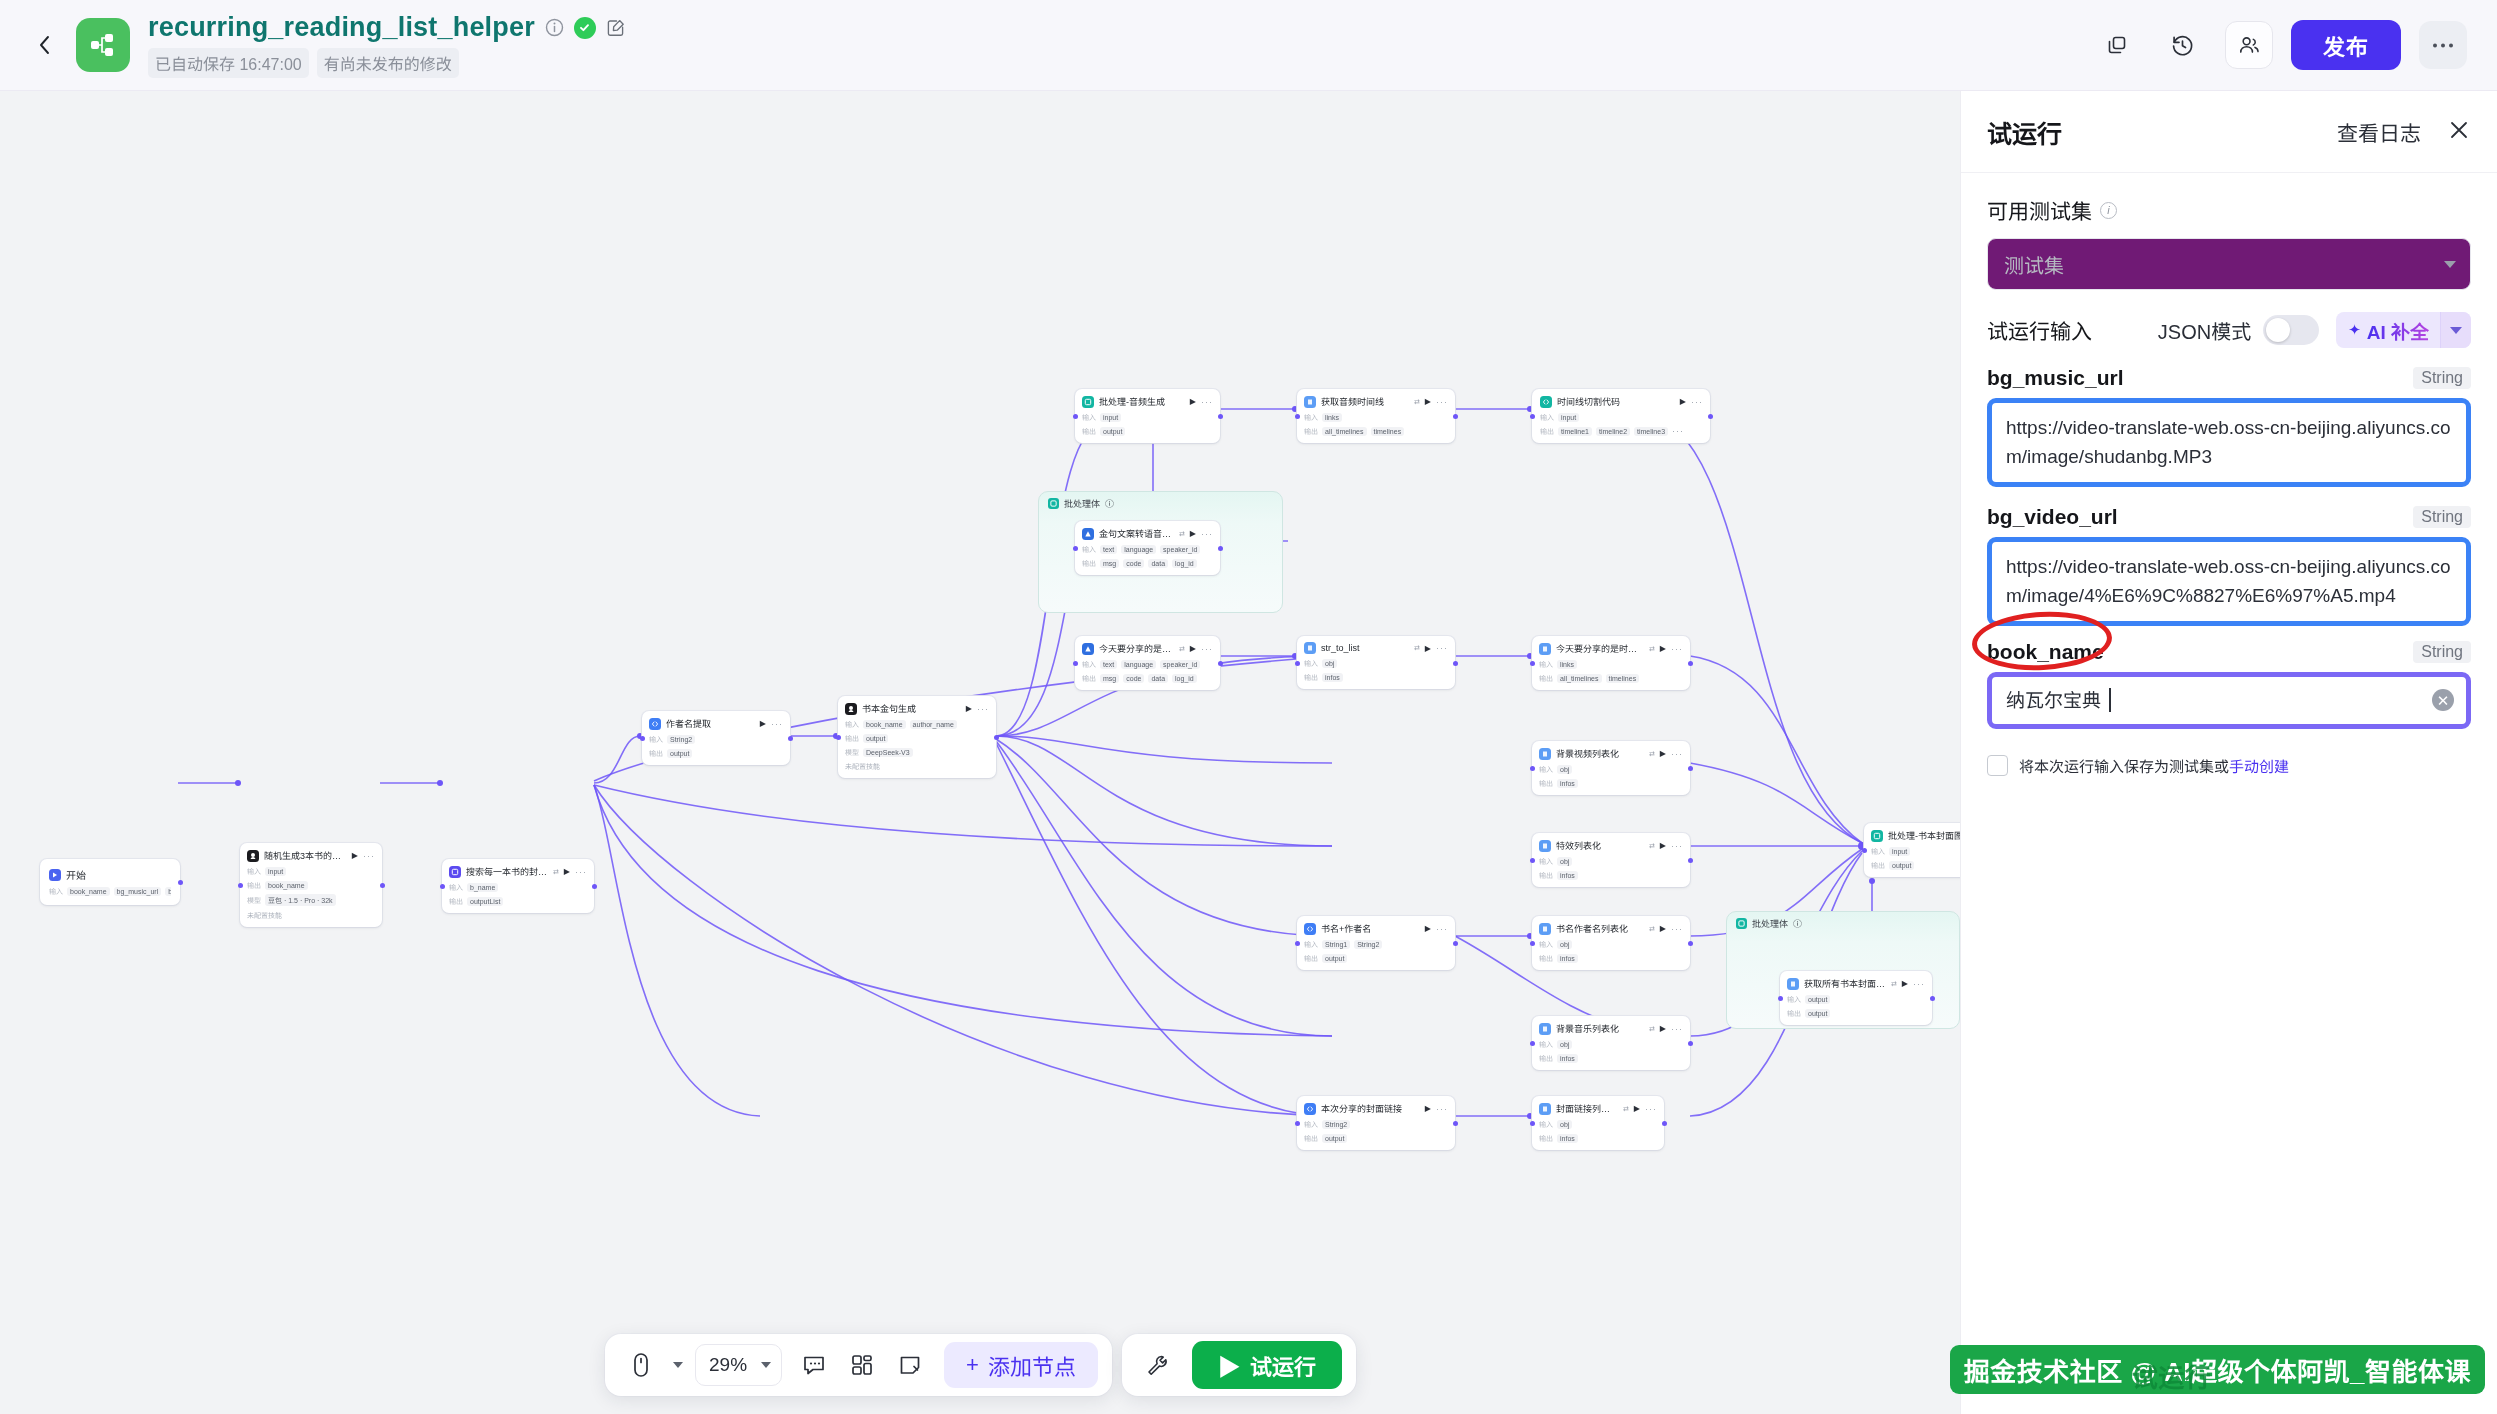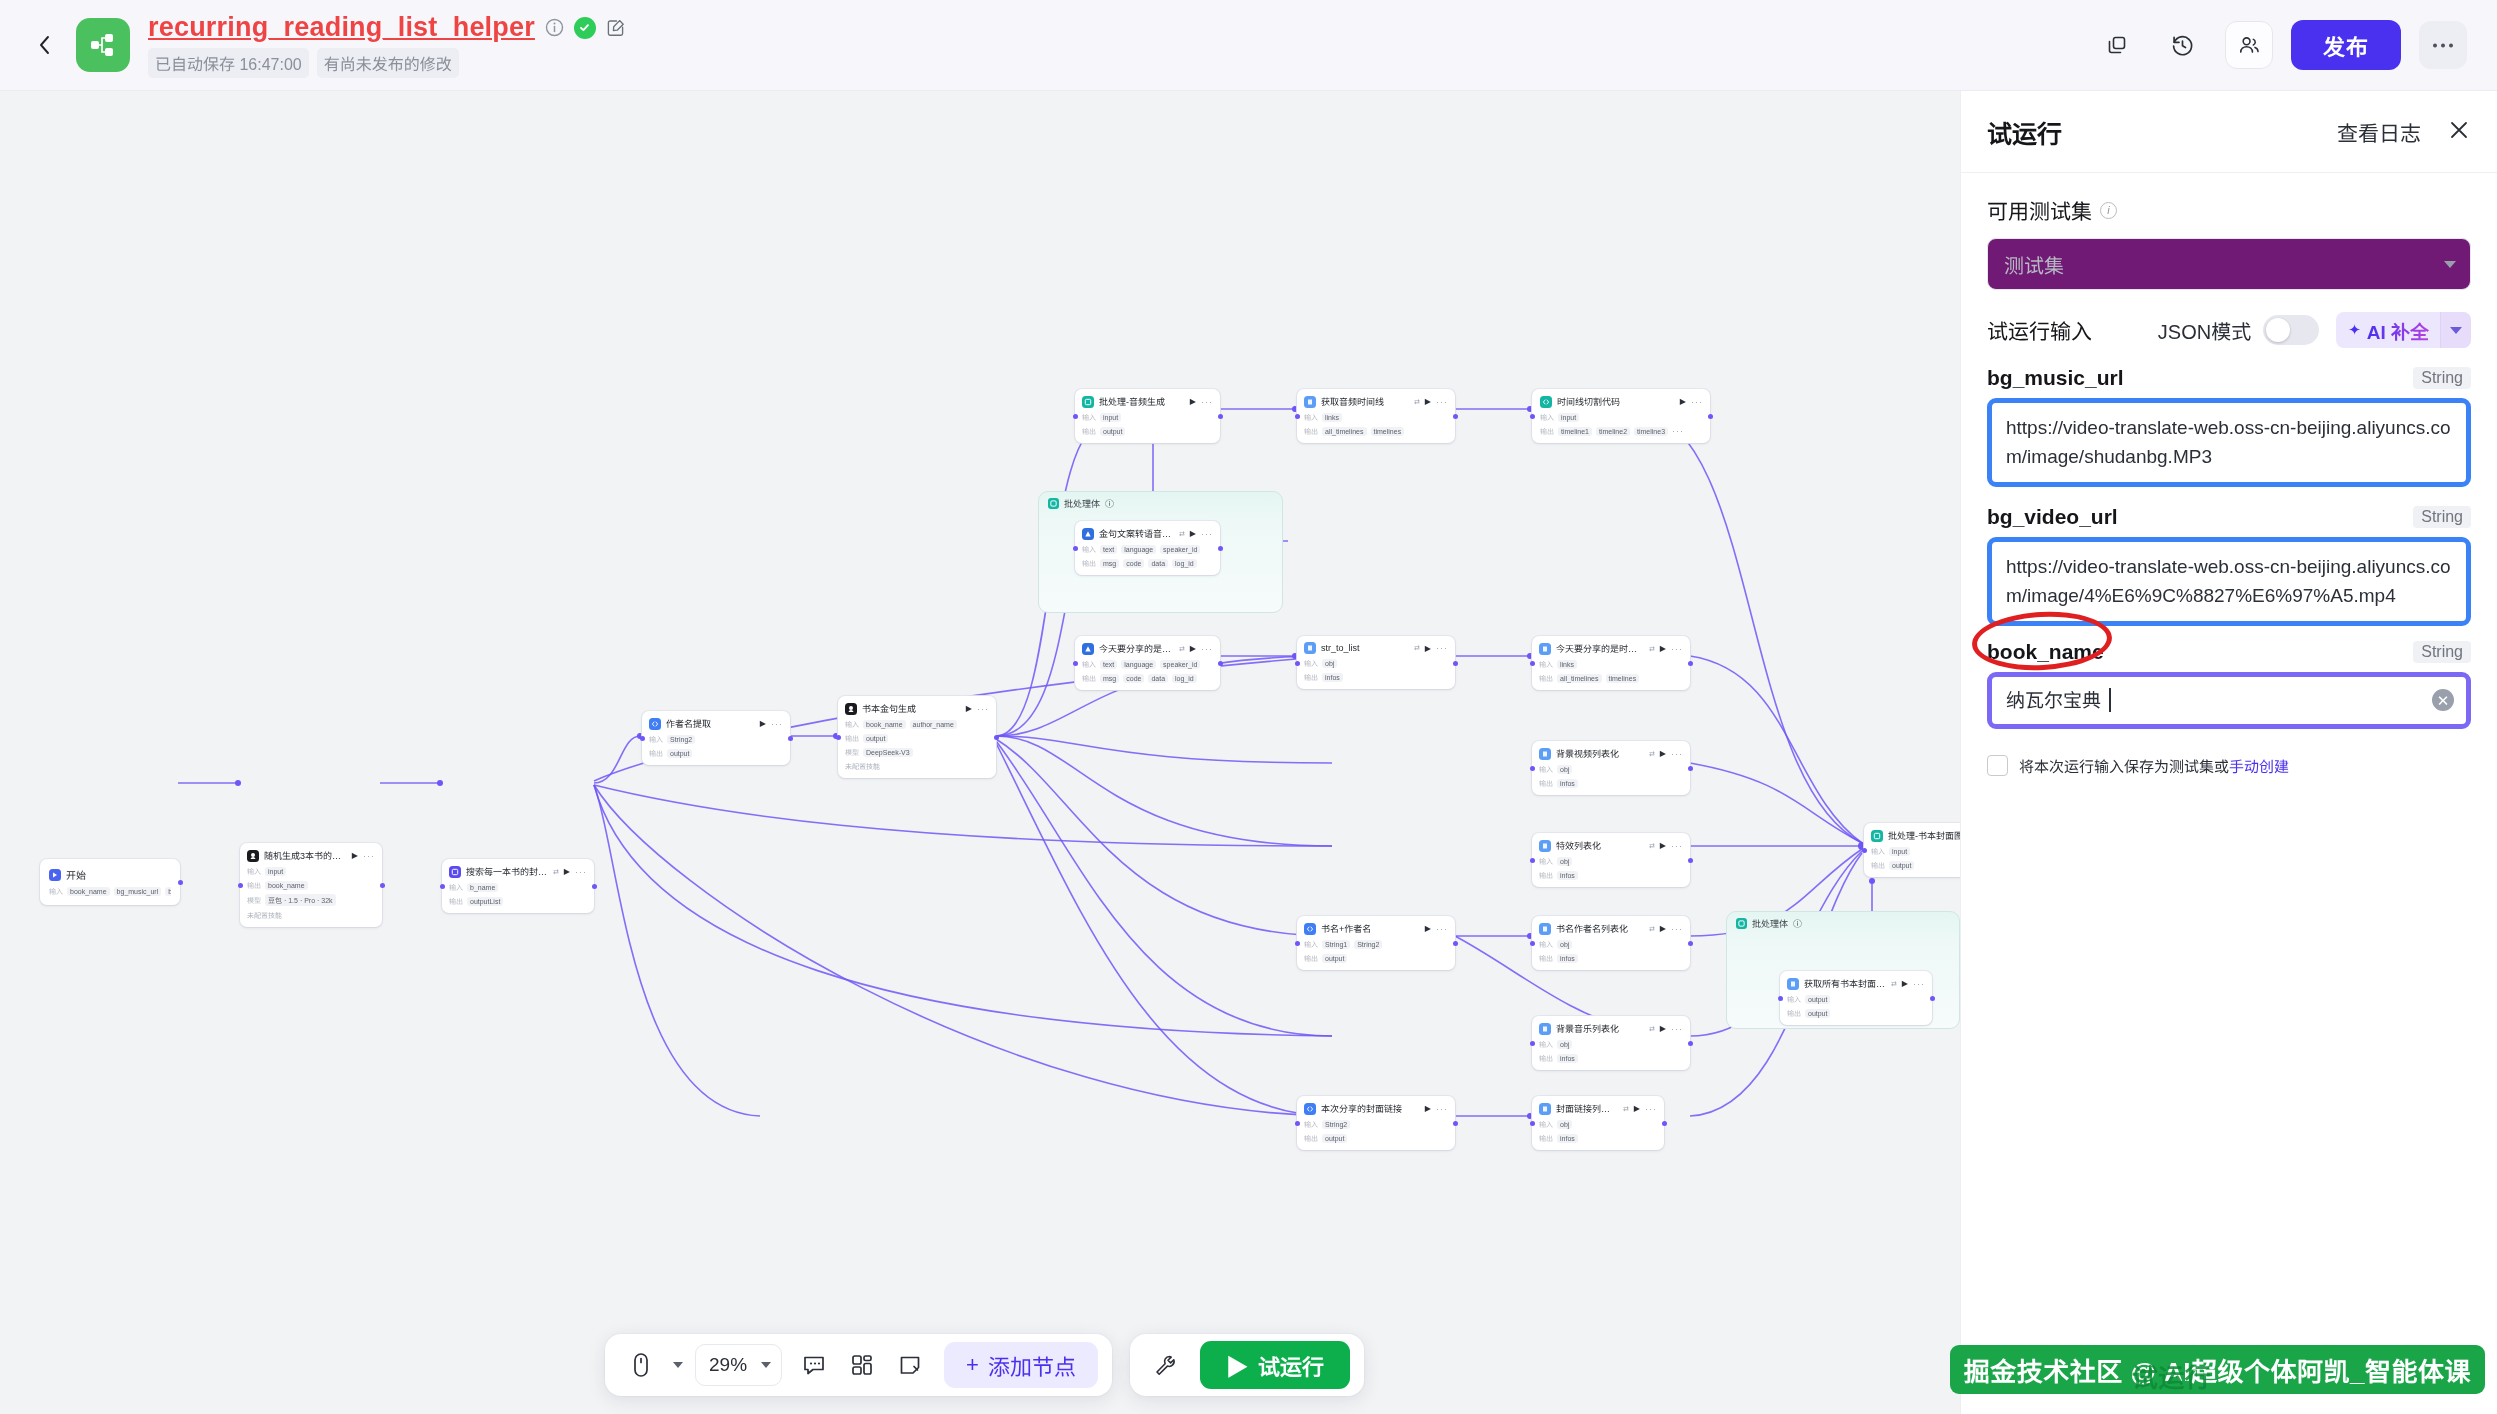--- a/index.html
+++ b/index.html
@@ -26,21 +26,21 @@
     width: 42px; height: 42px; display: flex; align-items: center; justify-content: center;
     cursor: pointer; color: #1f2329; flex: 0 0 auto;
   }
   .app-logo {
     width: 54px; height: 54px; border-radius: 14px; background: #4ac05f;
     margin-left: 10px; display: flex; align-items: center; justify-content: center;
     flex: 0 0 auto;
   }
   .title-block { margin-left: 18px; display: flex; flex-direction: column; justify-content: center; }
   .title-row { display: flex; align-items: center; gap: 10px; }
-  .doc-title { font-size: 27px; font-weight: 600; color: #ef4444; letter-spacing: .2px; text-decoration: underline; }
+  .doc-title { font-size: 27px; font-weight: 600; color: #0f766e; letter-spacing: .2px; }
   .icon-info, .icon-edit { color: #8f949e; display: inline-flex; cursor: pointer; }
   .badge-ok {
     width: 22px; height: 22px; border-radius: 50%; background: #2ecc58;
     display: inline-flex; align-items: center; justify-content: center; flex: 0 0 auto;
   }
   .meta-row { display: flex; align-items: center; gap: 8px; margin-top: 5px; }
   .meta-chip {
     font-size: 16px; color: #8a8f99; background: #eceef3; border-radius: 5px;
     padding: 3px 7px; white-space: nowrap;
   }
@@ -118,21 +118,21 @@
   .node-port.in { left: -2.5px; }
   .node-port.out { right: -2.5px; }
 
   
   .node.start { padding: 8px 9px 9px 9px; }
   .node.start .node-name { font-size: 10px; }
 
   
   .bottom-bar {
     position: absolute; left: 605px; bottom: 18px;
-    display: flex; align-items: center; gap: 18px; z-index: 30;
+    display: flex; align-items: center; gap: 10px; z-index: 30;
   }
   .bar-pill {
     height: 62px; background: #fff; border-radius: 16px;
     box-shadow: 0 4px 18px rgba(30,35,60,.10), 0 0 0 1px rgba(235,236,242,.9);
     display: flex; align-items: center; gap: 4px; padding: 0 14px;
   }
   .bar-btn {
     height: 44px; min-width: 44px; border-radius: 10px; border: none; background: transparent;
     display: flex; align-items: center; justify-content: center; cursor: pointer; color: #2b2f38;
     padding: 0 7px;

